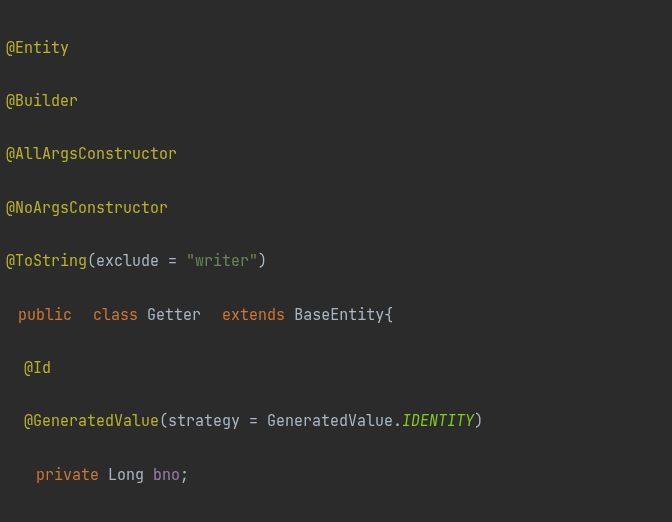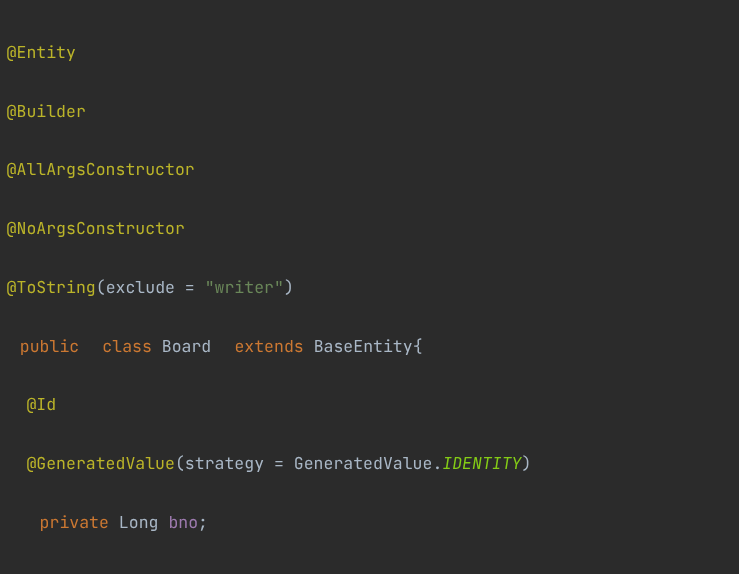--- a/index.html
+++ b/index.html
@@ -27,21 +27,21 @@
 </style>
 </head>
 <body>
 
 <div class="editor">
 <span class="ln"><span class="ann">@Entity</span></span>
 <span class="ln"><span class="ann">@Builder</span></span>
 <span class="ln"><span class="ann">@AllArgsConstructor</span></span>
 <span class="ln"><span class="ann">@NoArgsConstructor</span></span>
 <span class="ln"><span class="ann">@ToString</span><span class="id">(</span><span class="id">exclude</span><span class="id"> = </span><span class="str">"writer"</span><span class="id">)</span></span>
-<span class="ln"><span class="kw">public</span> <span class="kw">class</span> <span class="cls">Board</span> <span class="kw">extends</span> <span class="cls">BaseEntity</span><span class="id">{</span></span>
+<span class="ln"><span class="kw">public</span> <span class="kw">class</span> <span class="cls">Getter</span> <span class="kw">extends</span> <span class="cls">BaseEntity</span><span class="id">{</span></span>
 <span class="ln">  <span class="ann">@Id</span></span>
 <span class="ln">  <span class="ann">@GeneratedValue</span><span class="id">(</span><span class="id">strategy</span><span class="id"> = </span><span class="cls">GeneratedValue</span><span class="id">.</span><span class="it">IDENTITY</span><span class="id">)</span></span>
 <span class="ln">  <span class="kw">private</span> <span class="cls">Long</span> <span class="mem">bno</span><span class="id">;</span></span>
 
 
 
 
 
 
 

